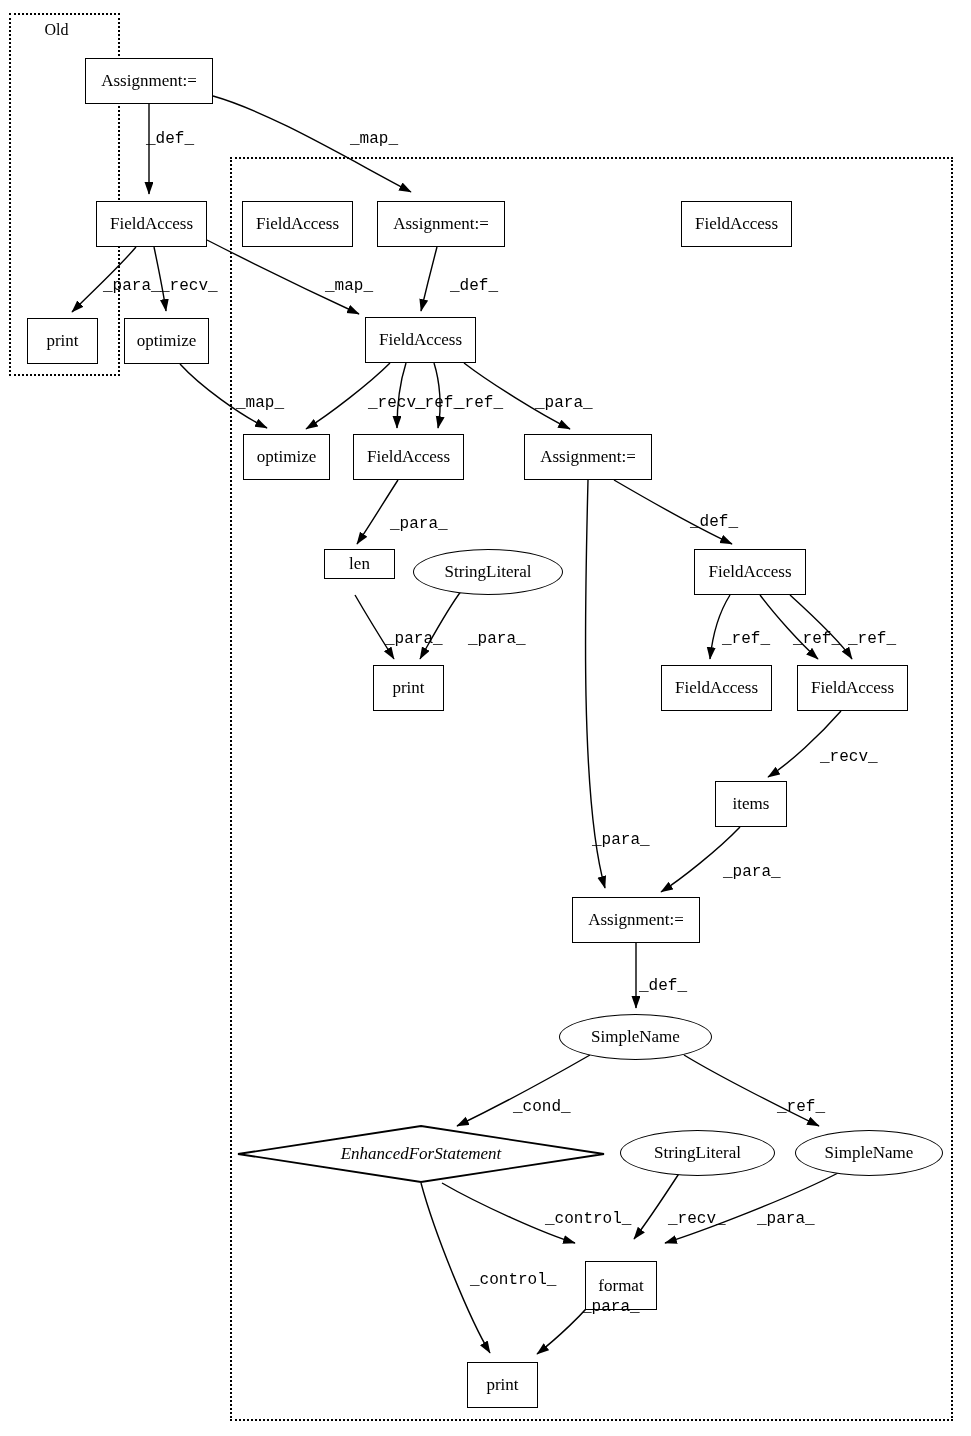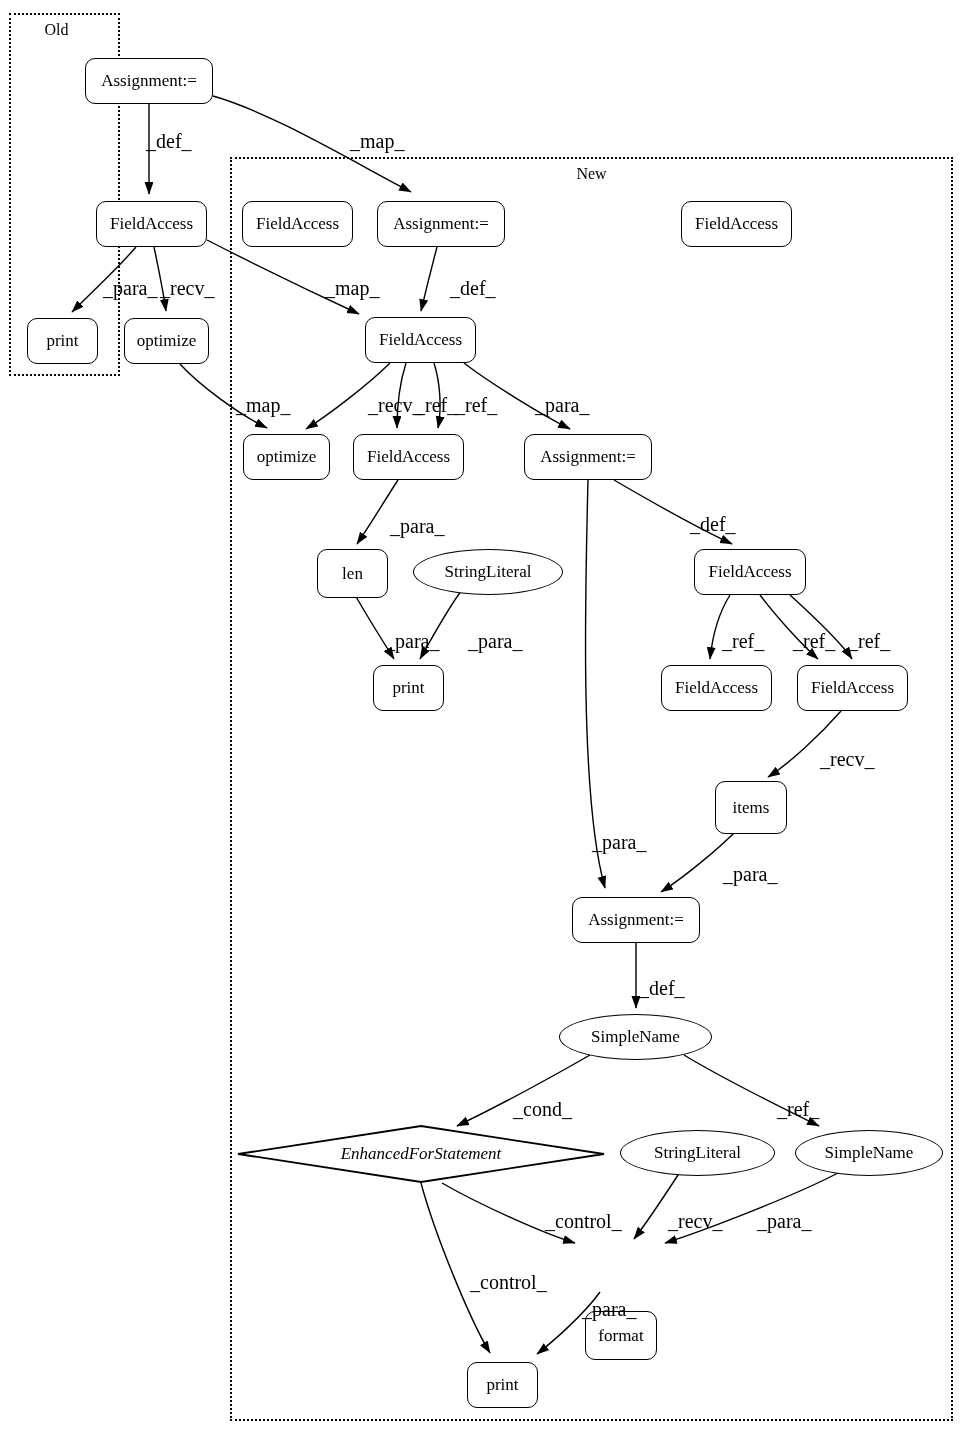--- a/index.html
+++ b/index.html
@@ -29,46 +29,45 @@
   .node{
     position:absolute;
     box-sizing:border-box;
     display:flex;
     align-items:center;
     justify-content:center;
     font-size:17px;
     color:#000;
     background:#ffffff;
     white-space:nowrap;
-    border-radius:10px;
   }
   .node.box{border:1.6px solid #000;}
   .node.ellipse{border:1.6px solid #000;border-radius:50%;}
   .node.diamond{border:none;background:transparent;}
   .diamond-shape{position:absolute;left:0;top:0;width:100%;height:100%;}
   .diamond .label{position:relative;z-index:2;}
 
   .edge-label{
     position:absolute;
-    font-size:20px;
+    font-size:16px;
     color:#000;
     white-space:nowrap;
     background:transparent;
+    font-family:Liberation Mono, monospace;
   }
 </style>
 </head>
 <body>
 
 <div id="canvas">
 
   <div class="cluster" id="cluster-old" style="left: 9px; top: 13px; width: 111px; height: 363px;"></div>
   <div class="cluster-label" id="cluster-old-label" style="left: 1px; top: 21px; width: 111px;">Old</div>
 
   <div class="cluster" id="cluster-new" style="left: 230px; top: 157px; width: 723px; height: 1264px;"></div>
-  <div class="cluster-label" id="cluster-new-label" style="left: 230px; top: 165px; width: 723px;">New</div>
 
   <svg id="edges">
     <defs>
       <marker id="ah" markerWidth="10" markerHeight="10" refX="8.5" refY="3.2" orient="auto" markerUnits="strokeWidth">
         <path d="M0,0 L9,3.2 L0,6.4 z" fill="#000"></path>
       </marker>
     </defs>
     <g id="edge-paths">
         <path d="M149,104 L149,194" fill="none" stroke="#000" stroke-width="1.4" marker-end="url(#ah)"></path>
         <path d="M213,96 C270,112 350,160 411,192" fill="none" stroke="#000" stroke-width="1.4" marker-end="url(#ah)"></path>
@@ -129,60 +128,60 @@
       </div>
       <div class="node box" style="left: 243px; top: 434px; width: 87px; height: 46px;">
         <span class="label">optimize</span>
       </div>
       <div class="node box" style="left: 353px; top: 434px; width: 111px; height: 46px;">
         <span class="label">FieldAccess</span>
       </div>
       <div class="node box" style="left: 524px; top: 434px; width: 128px; height: 46px;">
         <span class="label">Assignment:=</span>
       </div>
-      <div class="node box" style="left: 317px; top: 549px; width: 71px; height: 49px;">
+      <div class="node box" style="left: 324px; top: 549px; width: 71px; height: 30px;">
         <span class="label">len</span>
       </div>
       <div class="node ellipse" style="left: 413px; top: 549px; width: 150px; height: 46px;">
         <span class="label">StringLiteral</span>
       </div>
       <div class="node box" style="left: 694px; top: 549px; width: 112px; height: 46px;">
         <span class="label">FieldAccess</span>
       </div>
       <div class="node box" style="left: 373px; top: 665px; width: 71px; height: 46px;">
         <span class="label">print</span>
       </div>
       <div class="node box" style="left: 661px; top: 665px; width: 111px; height: 46px;">
         <span class="label">FieldAccess</span>
       </div>
       <div class="node box" style="left: 797px; top: 665px; width: 111px; height: 46px;">
         <span class="label">FieldAccess</span>
       </div>
-      <div class="node box" style="left: 715px; top: 781px; width: 72px; height: 53px;">
+      <div class="node box" style="left: 715px; top: 781px; width: 72px; height: 46px;">
         <span class="label">items</span>
       </div>
       <div class="node box" style="left: 572px; top: 897px; width: 128px; height: 46px;">
         <span class="label">Assignment:=</span>
       </div>
       <div class="node ellipse" style="left: 559px; top: 1014px; width: 153px; height: 46px;">
         <span class="label">SimpleName</span>
       </div>
       <div class="node diamond" style="left: 237px; top: 1125px; width: 368px; height: 58px; font-style: italic;">
         <svg class="diamond-shape" viewBox="0 0 368 58" preserveAspectRatio="none">
           <polygon points="184,1 367,29 184,57 1,29" fill="#fff" stroke="#000" stroke-width="1.8"></polygon>
         </svg>
         <span class="label">EnhancedForStatement</span>
       </div>
       <div class="node ellipse" style="left: 620px; top: 1130px; width: 155px; height: 46px;">
         <span class="label">StringLiteral</span>
       </div>
       <div class="node ellipse" style="left: 795px; top: 1130px; width: 148px; height: 46px;">
         <span class="label">SimpleName</span>
       </div>
-      <div class="node box" style="left: 585px; top: 1311px; width: 72px; height: 49px;">
+      <div class="node box" style="left: 585px; top: 1261px; width: 72px; height: 49px;">
         <span class="label">format</span>
       </div>
       <div class="node box" style="left: 467px; top: 1362px; width: 71px; height: 46px;">
         <span class="label">print</span>
       </div>
     </div>
 
   <div id="edge-label-layer">
       <div class="edge-label" style="left: 146px; top: 130px;">_def_</div>
       <div class="edge-label" style="left: 350px; top: 130px;">_map_</div>

